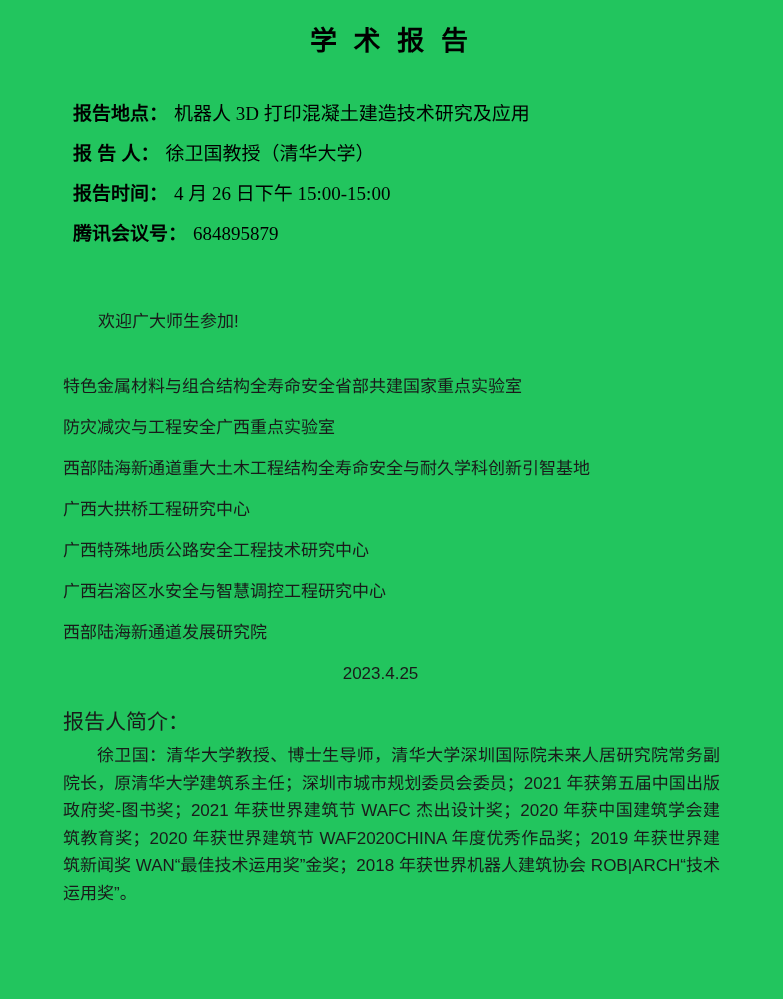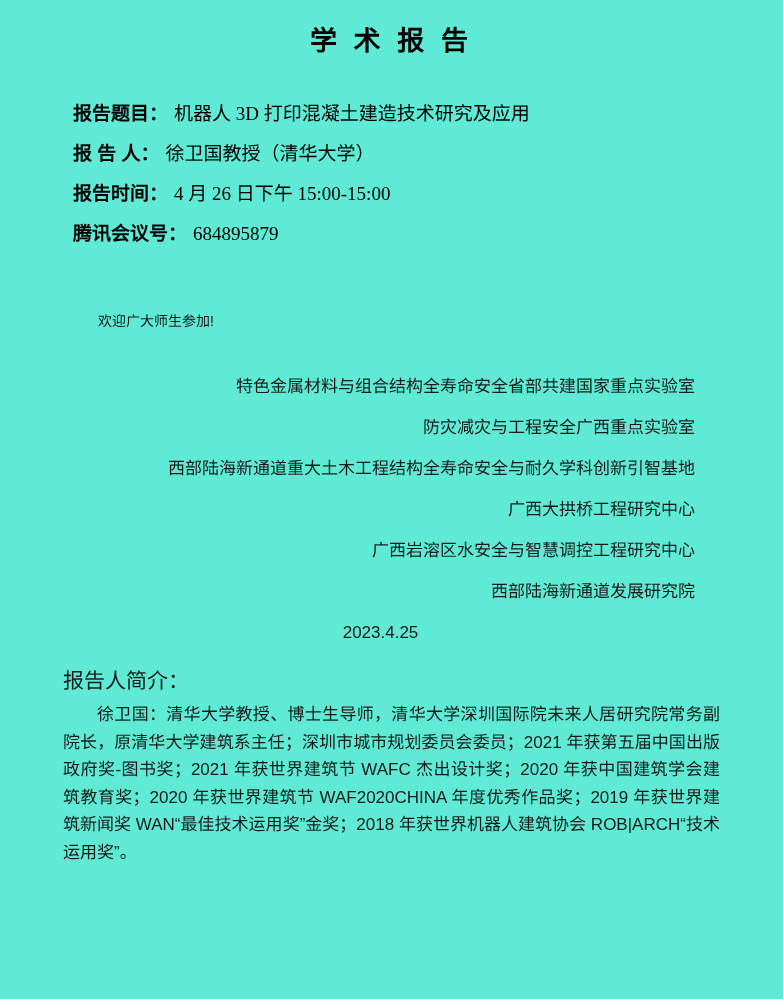--- a/index.html
+++ b/index.html
@@ -5,21 +5,21 @@
   html, body {
     margin: 0;
     padding: 0;
     background: #ffffff;
   }
   .page {
     position: relative;
     width: 783px;
     height: 999px;
     box-sizing: border-box;
-    background: #5eead4;
+    background: #22c55e;
     color: #000000;
     padding: 26px 63px 0 63px;
     overflow: hidden;
     font-family: "Liberation Sans", sans-serif;
   }
   .doc-title {
     margin: 0;
     text-align: center;
     font-family: "Liberation Serif", serif;
     font-weight: 700;
@@ -44,29 +44,29 @@
     color: #000000;
   }
   .info-value {
     font-family: "Liberation Serif", serif;
     font-weight: 400;
     color: #000000;
     margin-left: 6px;
   }
   .welcome {
     margin: 68px 0 0 35px;
-    font-size: 14px;
+    font-size: 17px;
     line-height: 19px;
     color: #1a1a1a;
   }
   .org-list {
     list-style: none;
-    margin: 47px 25px 0 0;
+    margin: 47px 19px 0 0;
     padding: 0;
-    text-align: right;
+    text-align: left;
   }
   .org-item {
     font-size: 17px;
     line-height: 17px;
     margin-bottom: 24px;
     color: #1a1a1a;
   }
   .date-line {
     margin: 0 22px 0 0;
     text-align: center;
@@ -91,40 +91,41 @@
 </style>
 </head>
 <body>
 
 <div class="page">
 
   <h1 class="doc-title">学 术 报 告</h1>
 
   <div class="info-section">
     <div class="info-row">
-      <span class="info-label">报告题目：</span><span class="info-value">机器人 3D 打印混凝土建造技术研究及应用</span>
+      <span class="info-label">报告地点：</span><span class="info-value">机器人 3D 打印混凝土建造技术研究及应用</span>
     </div>
     <div class="info-row">
       <span class="info-label">报 告 人：</span><span class="info-value">徐卫国教授（清华大学）</span>
     </div>
     <div class="info-row">
       <span class="info-label">报告时间：</span><span class="info-value">4 月 26 日下午 15:00-15:00</span>
     </div>
     <div class="info-row">
       <span class="info-label">腾讯会议号：</span><span class="info-value">684895879</span>
     </div>
   </div>
 
   <p class="welcome">欢迎广大师生参加!</p>
 
   <ul class="org-list">
     <li class="org-item">特色金属材料与组合结构全寿命安全省部共建国家重点实验室</li>
     <li class="org-item">防灾减灾与工程安全广西重点实验室</li>
     <li class="org-item">西部陆海新通道重大土木工程结构全寿命安全与耐久学科创新引智基地</li>
     <li class="org-item">广西大拱桥工程研究中心</li>
+    <li class="org-item">广西特殊地质公路安全工程技术研究中心</li>
     <li class="org-item">广西岩溶区水安全与智慧调控工程研究中心</li>
     <li class="org-item">西部陆海新通道发展研究院</li>
   </ul>
 
   <p class="date-line">2023.4.25</p>
 
   <p class="bio-heading">报告人简介：</p>
 
   <p class="bio-text">徐卫国：清华大学教授、博士生导师，清华大学深圳国际院未来人居研究院常务副院长，原清华大学建筑系主任；深圳市城市规划委员会委员；2021 年获第五届中国出版政府奖-图书奖；2021 年获世界建筑节 WAFC 杰出设计奖；2020 年获中国建筑学会建筑教育奖；2020 年获世界建筑节 WAF2020CHINA 年度优秀作品奖；2019 年获世界建筑新闻奖 WAN“最佳技术运用奖”金奖；2018 年获世界机器人建筑协会 ROB|ARCH“技术运用奖”。</p>
 

